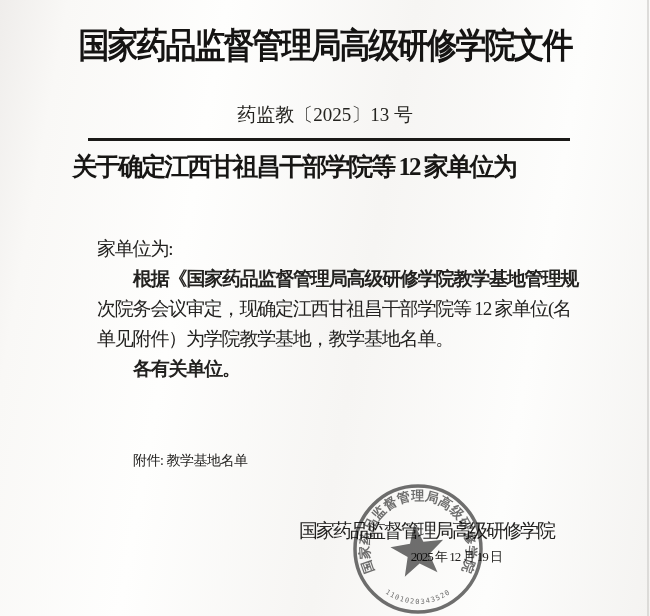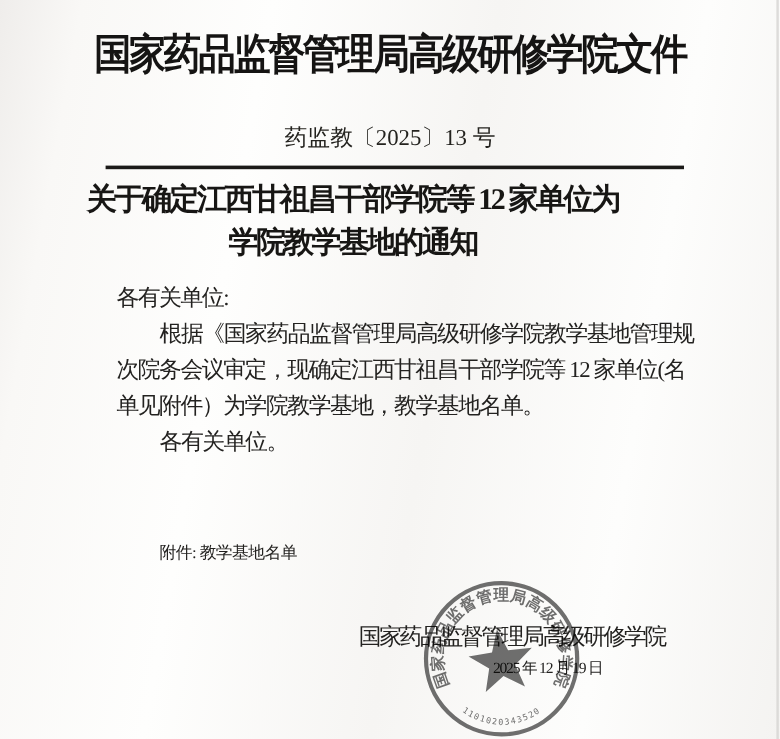--- a/index.html
+++ b/index.html
@@ -47,21 +47,21 @@
     white-space:nowrap;
     margin-left:24px;
   }
   .body-block{
     position:absolute;top:234px;left:97px;width:480px;
     font-size:19px;line-height:30px;letter-spacing:-1.2px;
     color:#232220;
     white-space:nowrap;
   }
   .bline{height:30px;}
-  .indent{padding-left:36px;}
+  .indent{padding-left:36px;font-weight:bold;}
   .attach{
     position:absolute;top:452px;left:133px;
     font-size:14px;letter-spacing:-0.5px;
     color:#232220;white-space:nowrap;
   }
   .sig{
     position:absolute;top:518px;left:299px;
     font-size:19px;letter-spacing:-2px;
     color:#232220;white-space:nowrap;
   }
@@ -94,25 +94,24 @@
   <div class="scan-edge"></div>
 
   <div class="masthead">国家药品监督管理局高级研修学院文件</div>
 
   <div class="docnum">药监教〔2025〕13 号</div>
 
   <div class="rule"></div>
 
   <div class="notice-title">
     <div>关于确定江西甘祖昌干部学院等 12 家单位为</div>
-    <div>学院教学基地的通知</div>
   </div>
 
   <div class="body-block">
-    <div class="bline">各有关单位:</div>
+    <div class="bline">家单位为:</div>
     <div class="bline indent">根据《国家药品监督管理局高级研修学院教学基地管理规</div>
     <div class="bline">次院务会议审定，现确定江西甘祖昌干部学院等 12 家单位(名</div>
     <div class="bline">单见附件）为学院教学基地，教学基地名单。</div>
     <div class="bline indent">各有关单位。</div>
   </div>
 
   <div class="attach">附件: 教学基地名单</div>
 
   <div class="sig">国家药品监督管理局高级研修学院</div>
 

